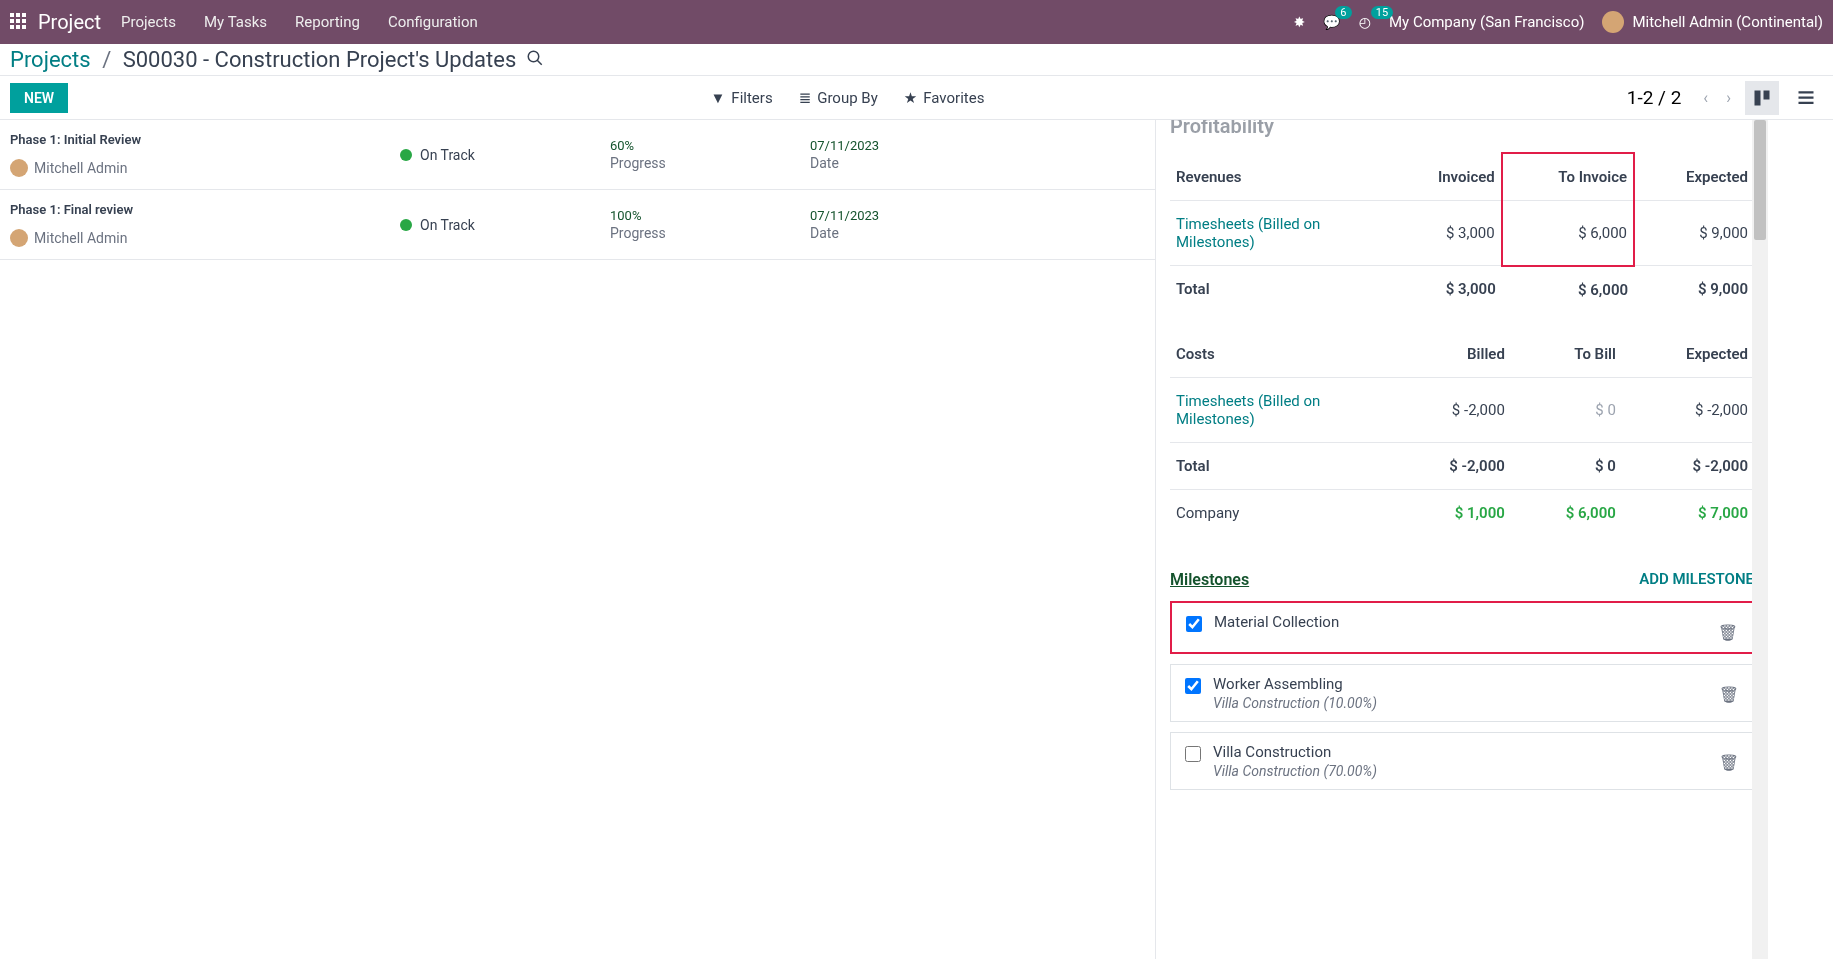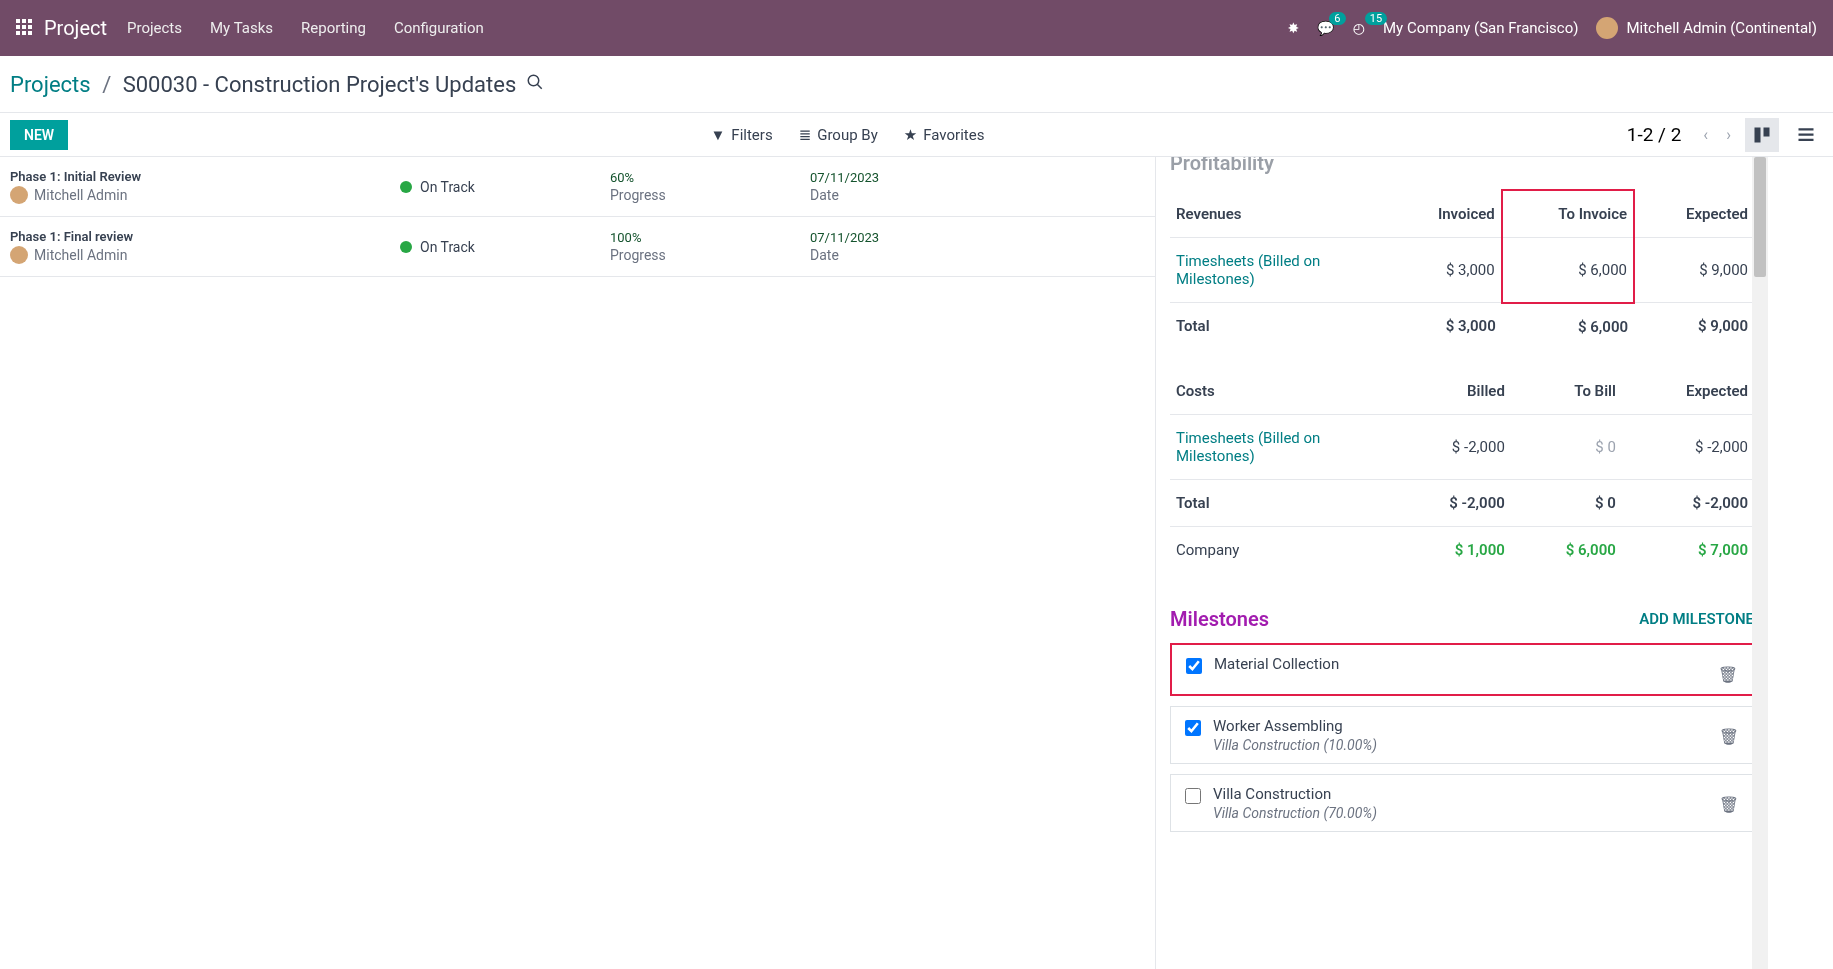--- a/index.html
+++ b/index.html
@@ -1,33 +1,33 @@
 <!DOCTYPE html>
 <html><head>
 <meta charset="utf-8">
 <style>
 * { margin:0; padding:0; box-sizing:border-box; font-family: -apple-system, BlinkMacSystemFont, "Segoe UI", Roboto, sans-serif; }
 body { width:1833px; height:969px; background:#fff; color:#374151; font-size:14px; overflow:hidden; position:relative; }
 
 
-.topnav { height:56px; background:#714b67; color:#fff; display:flex; align-items:center; padding:0 16px; }
+.topnav { height:44px; background:#714b67; color:#fff; display:flex; align-items:center; padding:0 10px; }
 .apps-icon { width:18px; height:18px; display:grid; grid-template-columns:repeat(3,4px); grid-template-rows:repeat(3,4px); gap:2px; margin-right:10px; }
 .apps-icon span { background:#fff; }
 .brand { font-size:20px; margin-right:20px; }
 .menu { display:flex; gap:28px; }
 .menu-item { color:#eee; cursor:pointer; font-size:15px; }
 .topnav-right { margin-left:auto; display:flex; align-items:center; gap:18px; }
 .bug-icon,.chat-icon,.clock-icon { position:relative; }
 .badge { position:absolute; top:-8px; left:12px; background:#00a09d; color:#fff; font-size:11px; padding:0 5px; border-radius:9px; }
 .company { font-size:15px; }
 .user { display:flex; align-items:center; gap:8px; font-size:15px; }
 .avatar-sm { width:22px; height:22px; border-radius:50%; background:#d4a574; }
 
 
-.breadcrumb-bar { height:57px; display:flex; align-items:center; padding:0 10px; border-bottom:1px solid #e5e7eb; }
+.breadcrumb-bar { height:32px; display:flex; align-items:center; padding:0 10px; border-bottom:1px solid #e5e7eb; }
 .breadcrumb { font-size:22px; }
 .breadcrumb .root { color:#017e84; }
 .breadcrumb .sep { color:#6b7280; margin:0 6px; }
 .breadcrumb .leaf { color:#374151; }
 .searchbox { margin-left:auto; width:720px; height:30px; padding:0 8px; border:none; outline:none; color:#6b7280; font-size:15px; }
 .search-icon { margin-left:10px; color:#374151; cursor:pointer; font-size:18px; }
 
 
 .toolbar { height:44px; display:flex; align-items:center; padding:0 10px; border-bottom:1px solid #e5e7eb; }
 .new-btn { background:#00a09d; color:#fff; border:none; padding:7px 14px; font-size:14px; font-weight:600; cursor:pointer; }
@@ -46,41 +46,41 @@
 .scrollbar-track { position:absolute; right:0; top:0; width:16px; height:100%; background:#f1f1f1; }
 .scrollbar-thumb { position:absolute; right:2px; top:0; width:12px; height:120px; background:#c1c1c1; border-radius:2px; }
 
 
 .list-row { display:flex; align-items:center; padding:12px 10px; border-bottom:1px solid #e5e7eb; }
 .col1 { width:390px; }
 .col2 { width:210px; display:flex; align-items:center; gap:8px; }
 .col3 { width:200px; }
 .col4 { width:200px; }
 .row-title { font-weight:600; color:#374151; font-size:13px; }
-.row-sub { display:flex; align-items:center; gap:6px; margin-top:2px; color:#6b7280; font-size:14px; }
+.row-sub { display:flex; align-items:center; gap:6px; margin-top:12px; color:#6b7280; font-size:14px; }
 .row-sub .avatar-sm { width:18px; height:18px; }
 .status-dot { width:12px; height:12px; border-radius:50%; background:#28a745; }
 .col3 .val,.col4 .val { font-size:13px; color:#14532d; }
 .col3 .lab,.col4 .lab { font-size:14px; color:#6b7280; margin-top:2px; }
 
 
 .sect-title { font-size:20px; font-weight:600; color:#374151; margin-top:-6px; margin-bottom:14px; opacity:.5; }
 .ptable { width:100%; border-collapse:collapse; }
 .ptable th,.ptable td { padding:14px 6px; text-align:right; font-size:15px; }
 .ptable th:first-child,.ptable td:first-child { text-align:left; width:220px; }
 .ptable thead th { font-weight:600; color:#374151; }
 .ptable .link { color:#017e84; text-align:left; }
 .ptable tbody tr { border-top:1px solid #e5e7eb; }
 .ptable .bold td { font-weight:600; }
 .ptable .green td:not(:first-child) { color:#28a745; font-weight:600; }
 .ptable .muted { color:#9ca3af; }
 
 
 .mile-head { display:flex; align-items:center; margin-top:34px; margin-bottom:12px; }
-.mile-title { font-size:20px; font-weight:600; color:#a21caf; }
+.mile-title { font-size:16px; font-weight:600; color:#14532d;text-decoration:underline; }
 .add-mile { margin-left:auto; color:#017e84; font-weight:600; font-size:15px; cursor:pointer; }
 .mile-item { border:1px solid #dee2e6; padding:10px 14px; margin-bottom:10px; display:flex; align-items:flex-start; gap:12px; }
 .mile-item.highlight { border:2px solid #e11d48; }
 .mile-check { width:16px; height:16px; margin-top:3px; cursor:pointer; }
 .mile-body { flex:1; }
 .mile-name { font-size:15px; color:#374151; }
 .mile-sub { font-size:14px; color:#6b7280; font-style:italic; margin-top:2px; }
 .mile-del { color:#6b7280; cursor:pointer; font-size:16px; margin-top:10px; }
 
 

